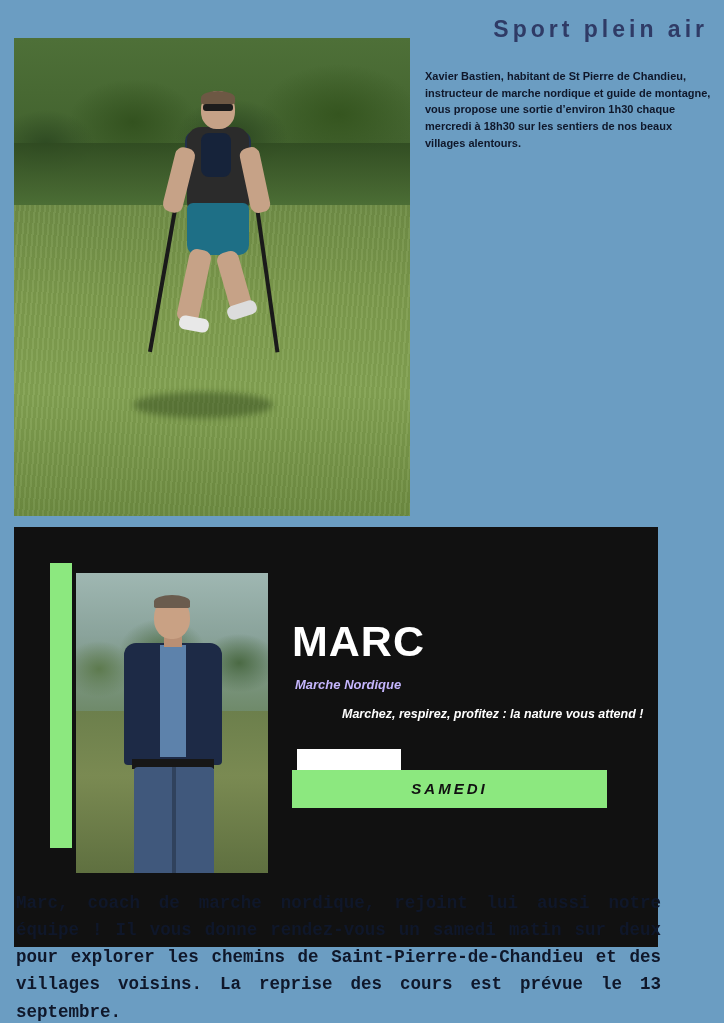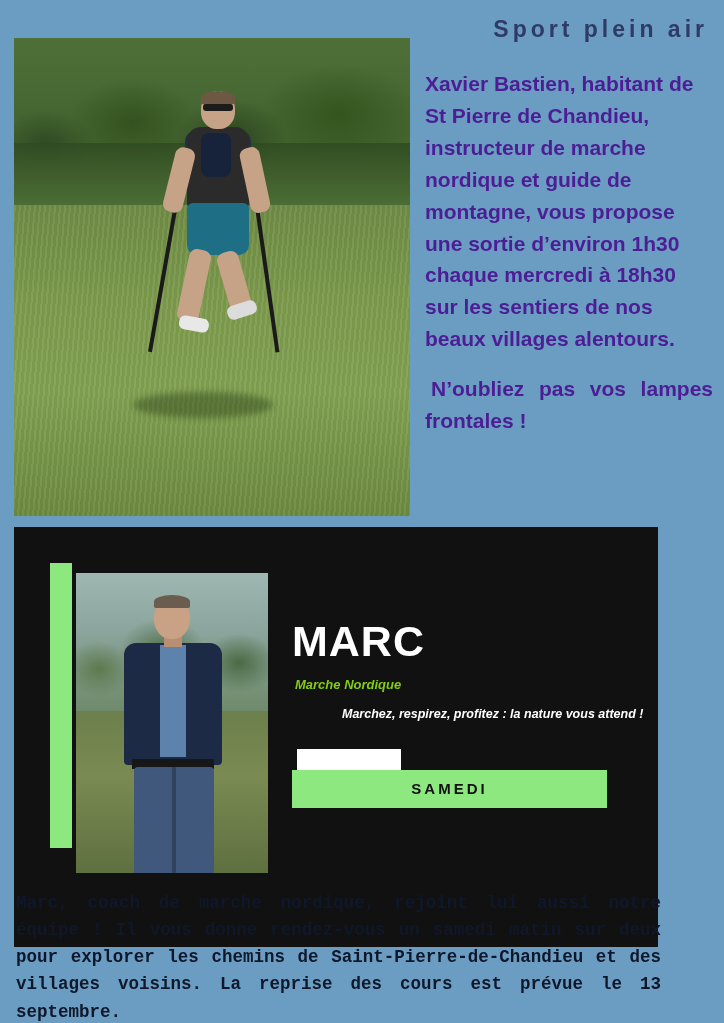--- a/index.html
+++ b/index.html
@@ -146,22 +146,22 @@
     position: absolute; left: 108px; top: 112px; width: 4px; height: 150px;
     background: #1a1a1a; transform: rotate(-8deg);
   }
 
   
   .intro {
     position: absolute;
     left: 425px;
     top: 68px;
     width: 288px;
-    color: #4c1d95;
-    font-size: 21px;
+    color: #0f172a;
+    font-size: 11px;
     line-height: 1.52;
     font-weight: bold;
   }
   .intro p { margin: 0 0 18px 0; }
   .intro p.justified {
     text-align: justify;
     text-indent: 6px;
   }
 
   
@@ -244,21 +244,21 @@
     color: #ffffff;
     font-size: 43px;
     font-weight: bold;
     letter-spacing: 1px;
     font-family: "Liberation Sans", sans-serif;
   }
   .card-role {
     position: absolute;
     left: 281px;
     top: 150px;
-    color: #84cc16;
+    color: #c4b5fd;
     font-size: 13px;
     font-weight: bold;
     font-style: italic;
   }
   .card-slogan {
     position: absolute;
     left: 289px;
     top: 180px;
     color: #ffffff;
     font-size: 12.5px;
@@ -286,20 +286,21 @@
     position: absolute;
     left: 0;
     top: 0;
     width: 315px;
     height: 38px;
     line-height: 38px;
     text-align: center;
     color: #111111;
     font-size: 15px;
     font-weight: bold;
+    font-style: italic;
     letter-spacing: 3px;
   }
 
   
   .bottom-text {
     position: absolute;
     left: 16px;
     top: 890px;
     width: 645px;
     color: #0f172a;
@@ -338,21 +339,20 @@
       <div class="w-arm-l"></div>
       <div class="w-arm-r"></div>
       <div class="w-head"></div>
       <div class="w-hair"></div>
       <div class="w-glasses"></div>
     </div>
   </div>
 
   <div class="intro">
     <p>Xavier Bastien, habitant de St Pierre de Chandieu, instructeur de marche nordique et guide de montagne, vous propose une sortie d’environ 1h30 chaque mercredi à 18h30 sur les sentiers de nos beaux villages alentours.</p>
-    <p class="justified">N’oubliez pas vos lampes frontales !</p>
   </div>
 
   <div class="card">
     <div class="card-greenbar"></div>
     <div class="card-photo">
       <div class="cp-sky"></div>
       <div class="cp-trees"></div>
       <div class="cp-ground"></div>
       <div class="m-jacket"></div>
       <div class="m-shirt"></div>

